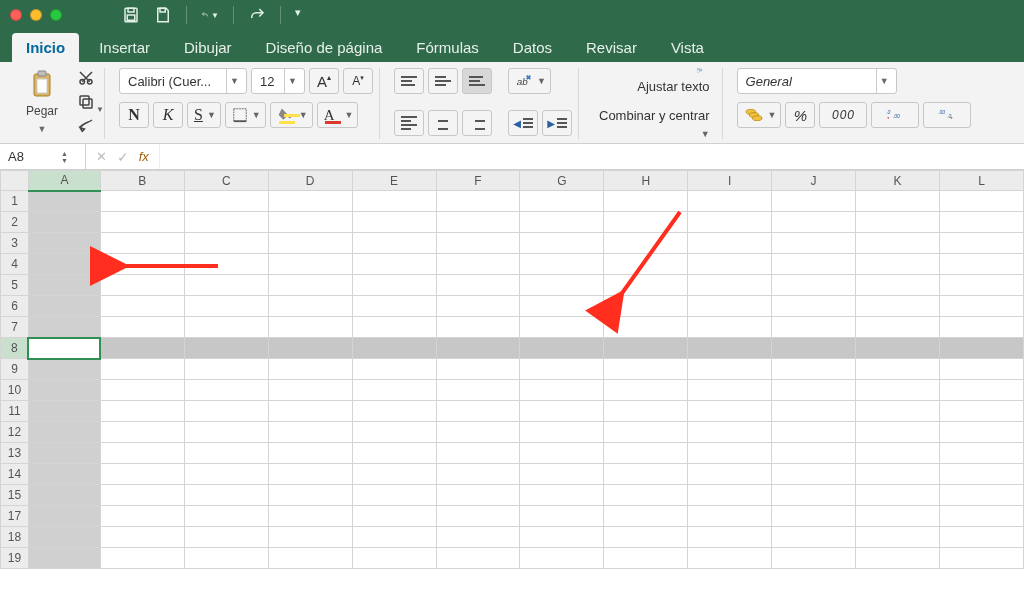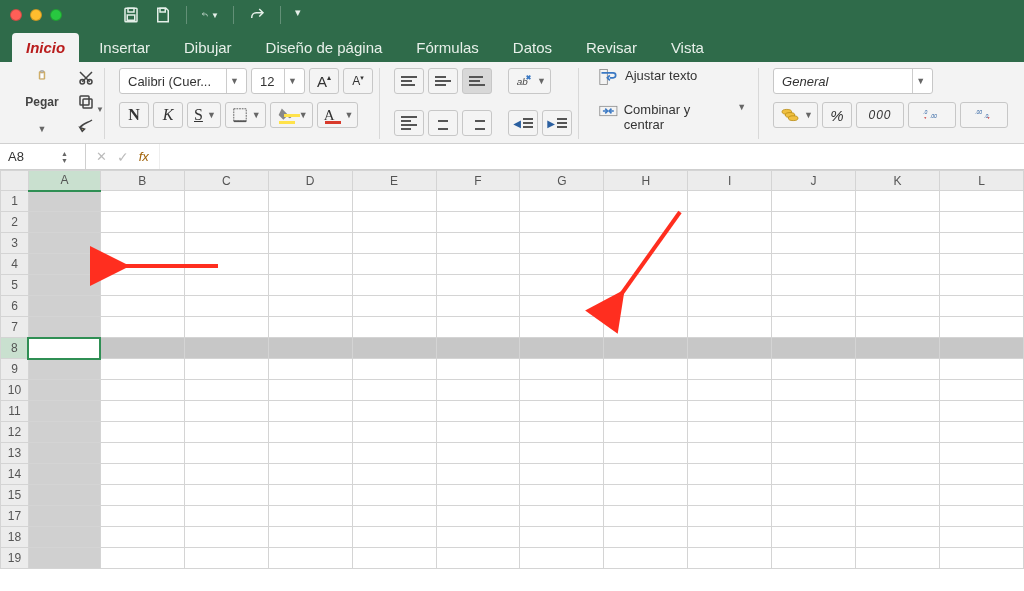--- a/index.html
+++ b/index.html
@@ -32,21 +32,21 @@
     padding-left: 12px;
     gap: 6px;
   }
   .tab {
     color: #e8f0ea;
     font-size: 15px;
     padding: 6px 14px 6px;
     border-radius: 4px 4px 0 0;
     cursor: default;
   }
-  .tab.active { background: #f3f3f3; color: #b91c1c; font-weight: 600; font-style: italic; }
+  .tab.active { background: #f3f3f3; color: #0369a1; font-weight: 600; }
 
   
   .ribbon {
     height: 82px;
     background: #f3f3f3;
     border-bottom: 1px solid #d0d0d0;
     display: flex;
     padding: 6px 10px 4px 10px;
     gap: 8px;
   }
@@ -76,43 +76,43 @@
     height: 26px;
     padding: 0 4px 0 8px;
     justify-content: space-between;
     gap: 6px;
   }
   .combo .caret { font-size: 9px; color:#666; padding:0 3px; border-left:1px solid #ccc; height:100%; display:flex; align-items:center;}
   .stack { display: flex; flex-direction: column; gap: 4px; }
   .row   { display: flex; gap: 4px; align-items: center; }
 
   .paste-big {
-    display: flex; flex-direction: column; align-items: center; gap: 15px;
+    display: flex; flex-direction: column; align-items: center; gap: 6px;
     width: 52px; height: 66px; justify-content: flex-start; padding-top:2px;
-    border:none; background:transparent;font-weight:bold;
+    border:none; background:transparent;
   }
   .paste-big svg { width: 30px; height: 34px; }
   .paste-big .lbl { font-size: 12px; color:#444; }
   .paste-big .caret { font-size:9px; color:#666; }
 
   .mini-icon { width: 24px; height: 20px; border:none; background:transparent; display:flex; align-items:center; justify-content:center;}
   .mini-icon svg { width: 18px; height: 18px; }
 
   .bold   { font-weight: 700; font-family: "Times New Roman", serif; font-size:16px;}
   .italic { font-style: italic; font-family: "Times New Roman", serif; font-size:16px;}
   .under  { text-decoration: underline; font-family: "Times New Roman", serif; font-size:16px;}
 
   .align-glyph { display:flex; flex-direction:column; gap:2px; width:16px;}
   .align-glyph span { height:2px; background:#555; display:block;}
   .indent-glyph { display:flex; align-items:center; gap:2px; }
   .indent-glyph .lines { display:flex; flex-direction:column; gap:2px;}
   .indent-glyph .lines span{ width:10px; height:2px; background:#555;}
   .indent-glyph .arr { font-size:10px; color:#2a5fa0;}
 
-  .wrap-row { display:flex; align-items:flex-start; gap:6px; height:26px; padding:0 6px; }
+  .wrap-row { display:flex; align-items:flex-end; gap:6px; height:26px; padding:0 6px;flex-direction:column; }
   .wrap-row svg { width:20px; height:18px; }
   .wrap-row .txt { font-size:13px; color:#333; }
 
   .number-combo { width:160px; }
 
   .dec-btn { width:48px; }
 
   
   .fxbar {
     height: 26px;

